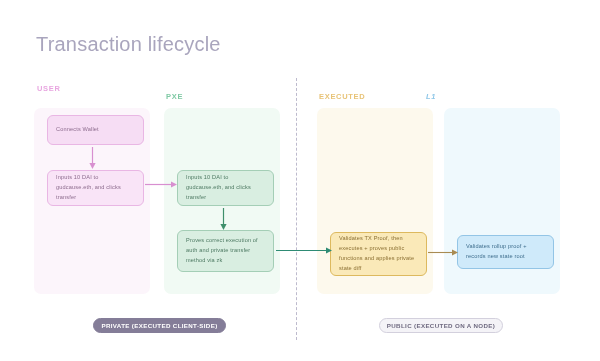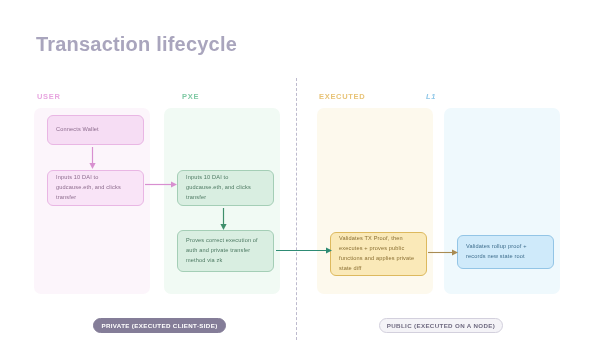--- a/index.html
+++ b/index.html
@@ -19,41 +19,41 @@
     height: 361px;
     background: #ffffff;
   }
 
   
   #page-title {
     position: absolute;
     left: 36px;
     top: 33px;
     font-size: 20px;
-    font-weight: 700;
+    font-weight: 400;
     letter-spacing: 0.2px;
     color: #a9a5bd;
     white-space: nowrap;
   }
 
   
   .lane-label {
     position: absolute;
     font-size: 7.5px;
     font-weight: 700;
     letter-spacing: 0.7px;
     white-space: nowrap;
   }
   .lane-bg {
     position: absolute;
     border-radius: 7px;
   }
 
-  #lane-user-label   { left: 37px;  top: 92px;  color: #e8a6e0; }
-  #lane-pxe-label    { left: 182px; top: 92px;  color: #7fc9a4; text-align: center; }
+  #lane-user-label   { left: 37px;  top: 84px;  color: #e8a6e0; }
+  #lane-pxe-label    { left: 166px; top: 92px;  color: #7fc9a4; text-align: center; }
   #lane-seq-label    { left: 319px; top: 92px;  color: #e8c377; }
   #lane-l1-label     { left: 426px; top: 92px;  color: #8fc7e8; font-style: italic; }
 
   #lane-user-bg { left: 34px;  top: 108px; width: 116px; height: 186px; background: #fcf5fb; }
   #lane-pxe-bg  { left: 164px; top: 108px; width: 116px; height: 186px; background: #f1faf4; }
   #lane-seq-bg  { left: 317px; top: 108px; width: 116px; height: 186px; background: #fdf9ed; }
   #lane-l1-bg   { left: 444px; top: 108px; width: 116px; height: 186px; background: #eff9fd; }
 
   
   #divider {

